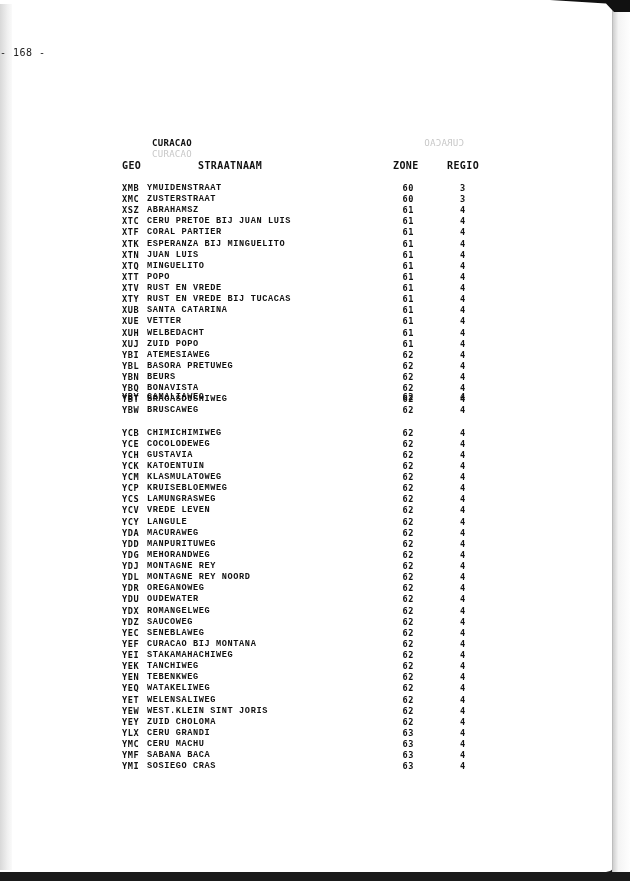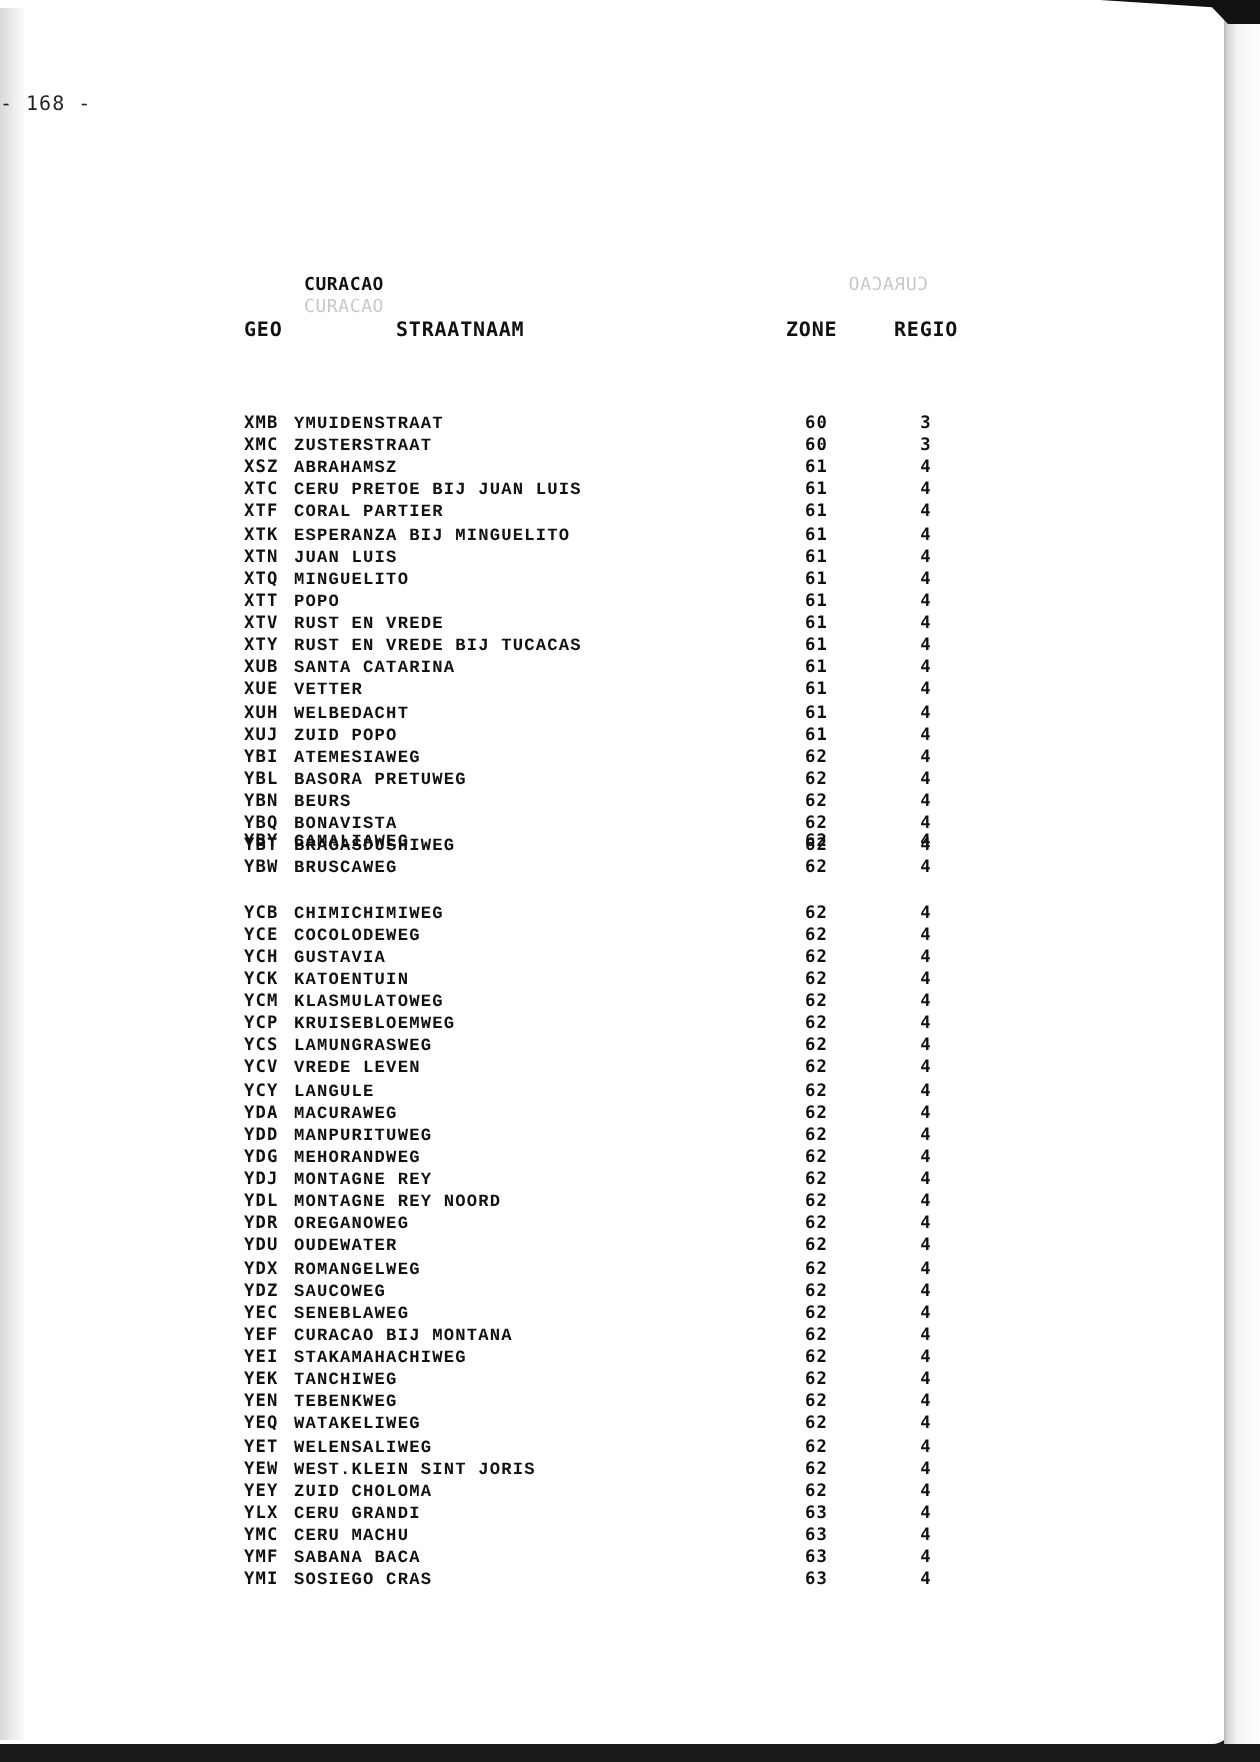--- a/index.html
+++ b/index.html
@@ -5,21 +5,21 @@
   html, body { margin:0; padding:0; }
   body { width:630px; height:881px; position:relative; overflow:hidden; background:#1a1a1a; font-family:"DejaVu Sans Mono", monospace; }
   .page { position:absolute; left:0; top:0; width:616px; height:872px; background:#ffffff; border-bottom-right-radius:10px; }
   .left-strip { position:absolute; left:0; top:4px; width:12px; height:866px; background:linear-gradient(to right,#d8d8d8,#efefef 60%,#fafafa); }
   .right-fold { position:absolute; left:612px; top:10px; width:18px; height:862px; background:linear-gradient(to right,#cfcfcf,#f4f4f4 30%,#ffffff); border-left:1px solid #bdbdbd; }
   .top-corner { position:absolute; right:0; top:0; width:80px; height:12px; background:#111; clip-path:polygon(0 0,100% 0,100% 100%,80% 100%,70% 30%,0 0); }
   .page-num { position:absolute; left:0; width:562px; top:47px; text-align:left; font-size:10px; color:#222; letter-spacing:0.5px; }
   .country { position:absolute; left:152px; top:138px; font-size:9px; font-weight:bold; color:#111; letter-spacing:0.3px; }
   .ghost { position:absolute; font-size:9px; color:#c8c8c8; letter-spacing:0.3px; }
   .hdr { position:absolute; top:160px; font-size:10px; font-weight:bold; color:#111; letter-spacing:0.4px; }
-  .row { position:absolute; left:0; width:630px; height:11px; font-size:8.6px; font-weight:bold; color:#111; letter-spacing:0.6px;margin-top:24px; }
+  .row { position:absolute; left:0; width:630px; height:11px; font-size:8.6px; font-weight:bold; color:#111; letter-spacing:0.6px; }
   .row span { position:absolute; top:0; white-space:nowrap; }
   .c-geo { left:122px; }
   .c-name { left:147px;font-family:Liberation Mono, monospace; }
   .c-zone { left:392px; width:22px; text-align:right; }
   .c-reg { left:457px; width:12px; text-align:center; }
 </style>
 </head>
 <body>
 
 <div class="page"></div>

